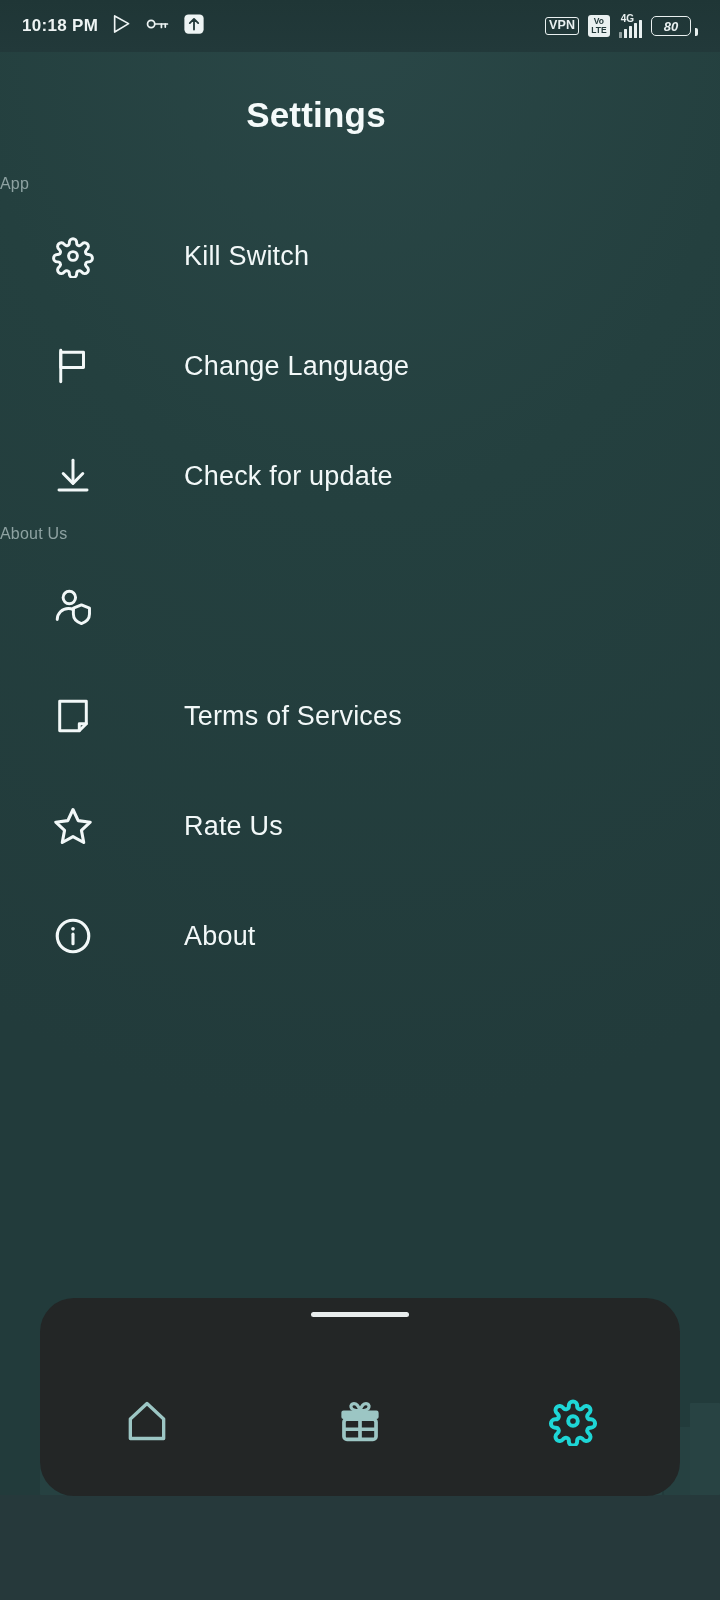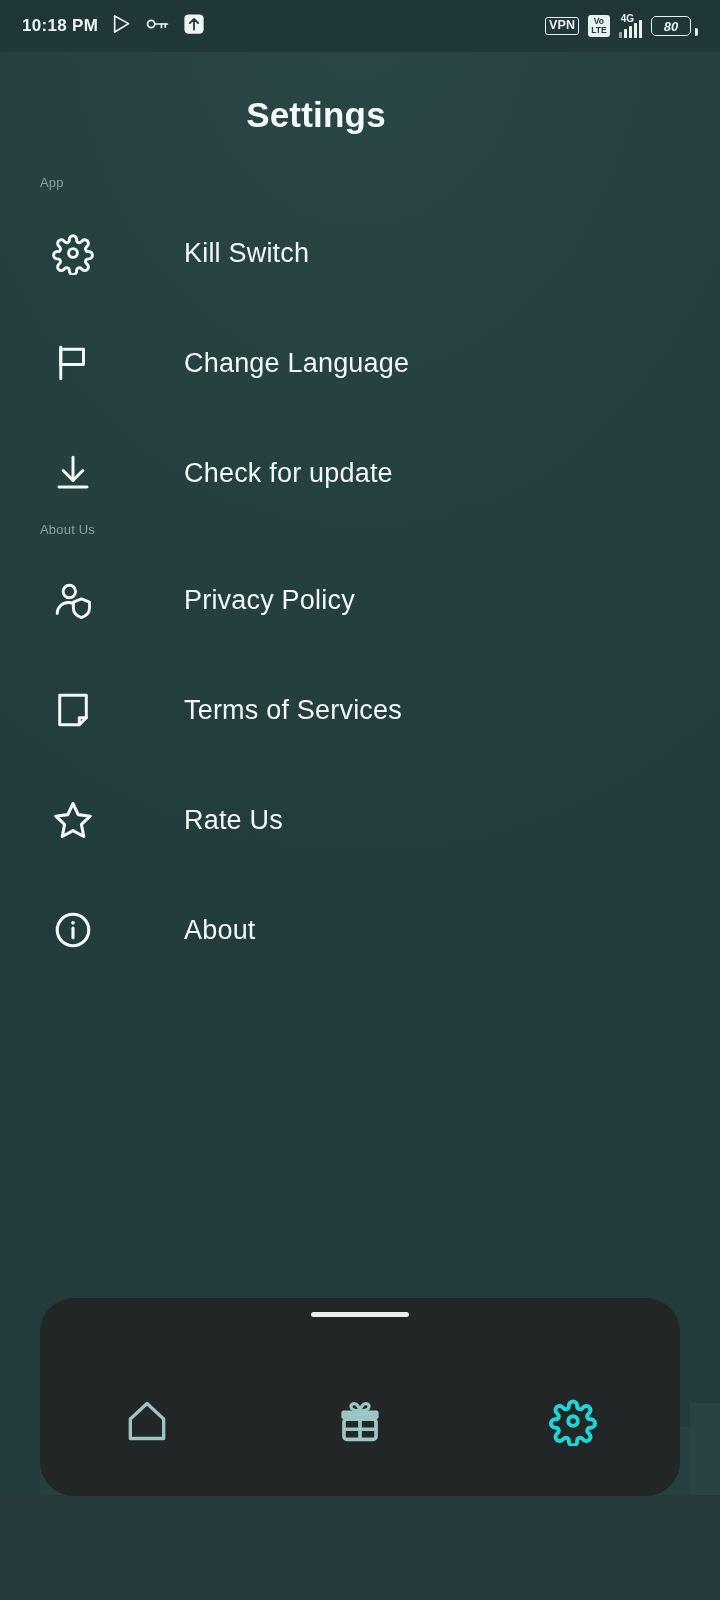--- a/index.html
+++ b/index.html
@@ -61,21 +61,21 @@
   
   .page-title {
     position:absolute; top:95px; left:0; width:632px;
     text-align:center; color:#f4fafa;
     font-size:35px; font-weight:bold; letter-spacing:.2px;
     z-index:4;
   }
   
   .content { position:absolute; top:175px; left:0; width:720px; z-index:4; }
   .section-head {
-    color:#8ea2a2; font-size:13px; padding-left:40px;
+    color:#8ea2a2; font-size:16px; 
     margin-bottom:8px; letter-spacing:.2px;
   }
   .row {
     display:flex; align-items:center; height:110px;
     padding-left:40px; cursor:pointer;
   }
   .row .ico {
     width:66px; min-width:66px; display:flex;
     align-items:center; justify-content:center;
   }
@@ -229,21 +229,20 @@
     <div class="section-head sec2">About Us</div>
 
     <div class="row">
       <span class="ico">
         <svg width="44" height="44" viewBox="0 0 24 24" fill="none" stroke="#f2f8f8" stroke-width="1.6" stroke-linecap="round" stroke-linejoin="round">
           <circle cx="10" cy="7.4" r="3.4"></circle>
           <path d="M3.4 19.4c0-3.4 2.6-6 6.1-6 1 0 1.9.2 2.7.6"></path>
           <path d="M16.6 11.4 L21 13.2 v3.2c0 2.4-1.8 4.3-4.4 5.2-2.6-.9-4.4-2.8-4.4-5.2v-3.2z"></path>
         </svg>
       </span>
-      <span class="lbl">Privacy Policy</span>
     </div>
 
     <div class="row">
       <span class="ico">
         <svg width="42" height="42" viewBox="0 0 24 24" fill="none" stroke="#f2f8f8" stroke-width="1.7" stroke-linecap="round" stroke-linejoin="round">
           <path d="M4.4 3.6 H19.6 V16.4 L15.6 20.4 H4.4 Z"></path>
           <path d="M19.6 16.4 H15.6 V20.4"></path>
         </svg>
       </span>
       <span class="lbl">Terms of Services</span>

